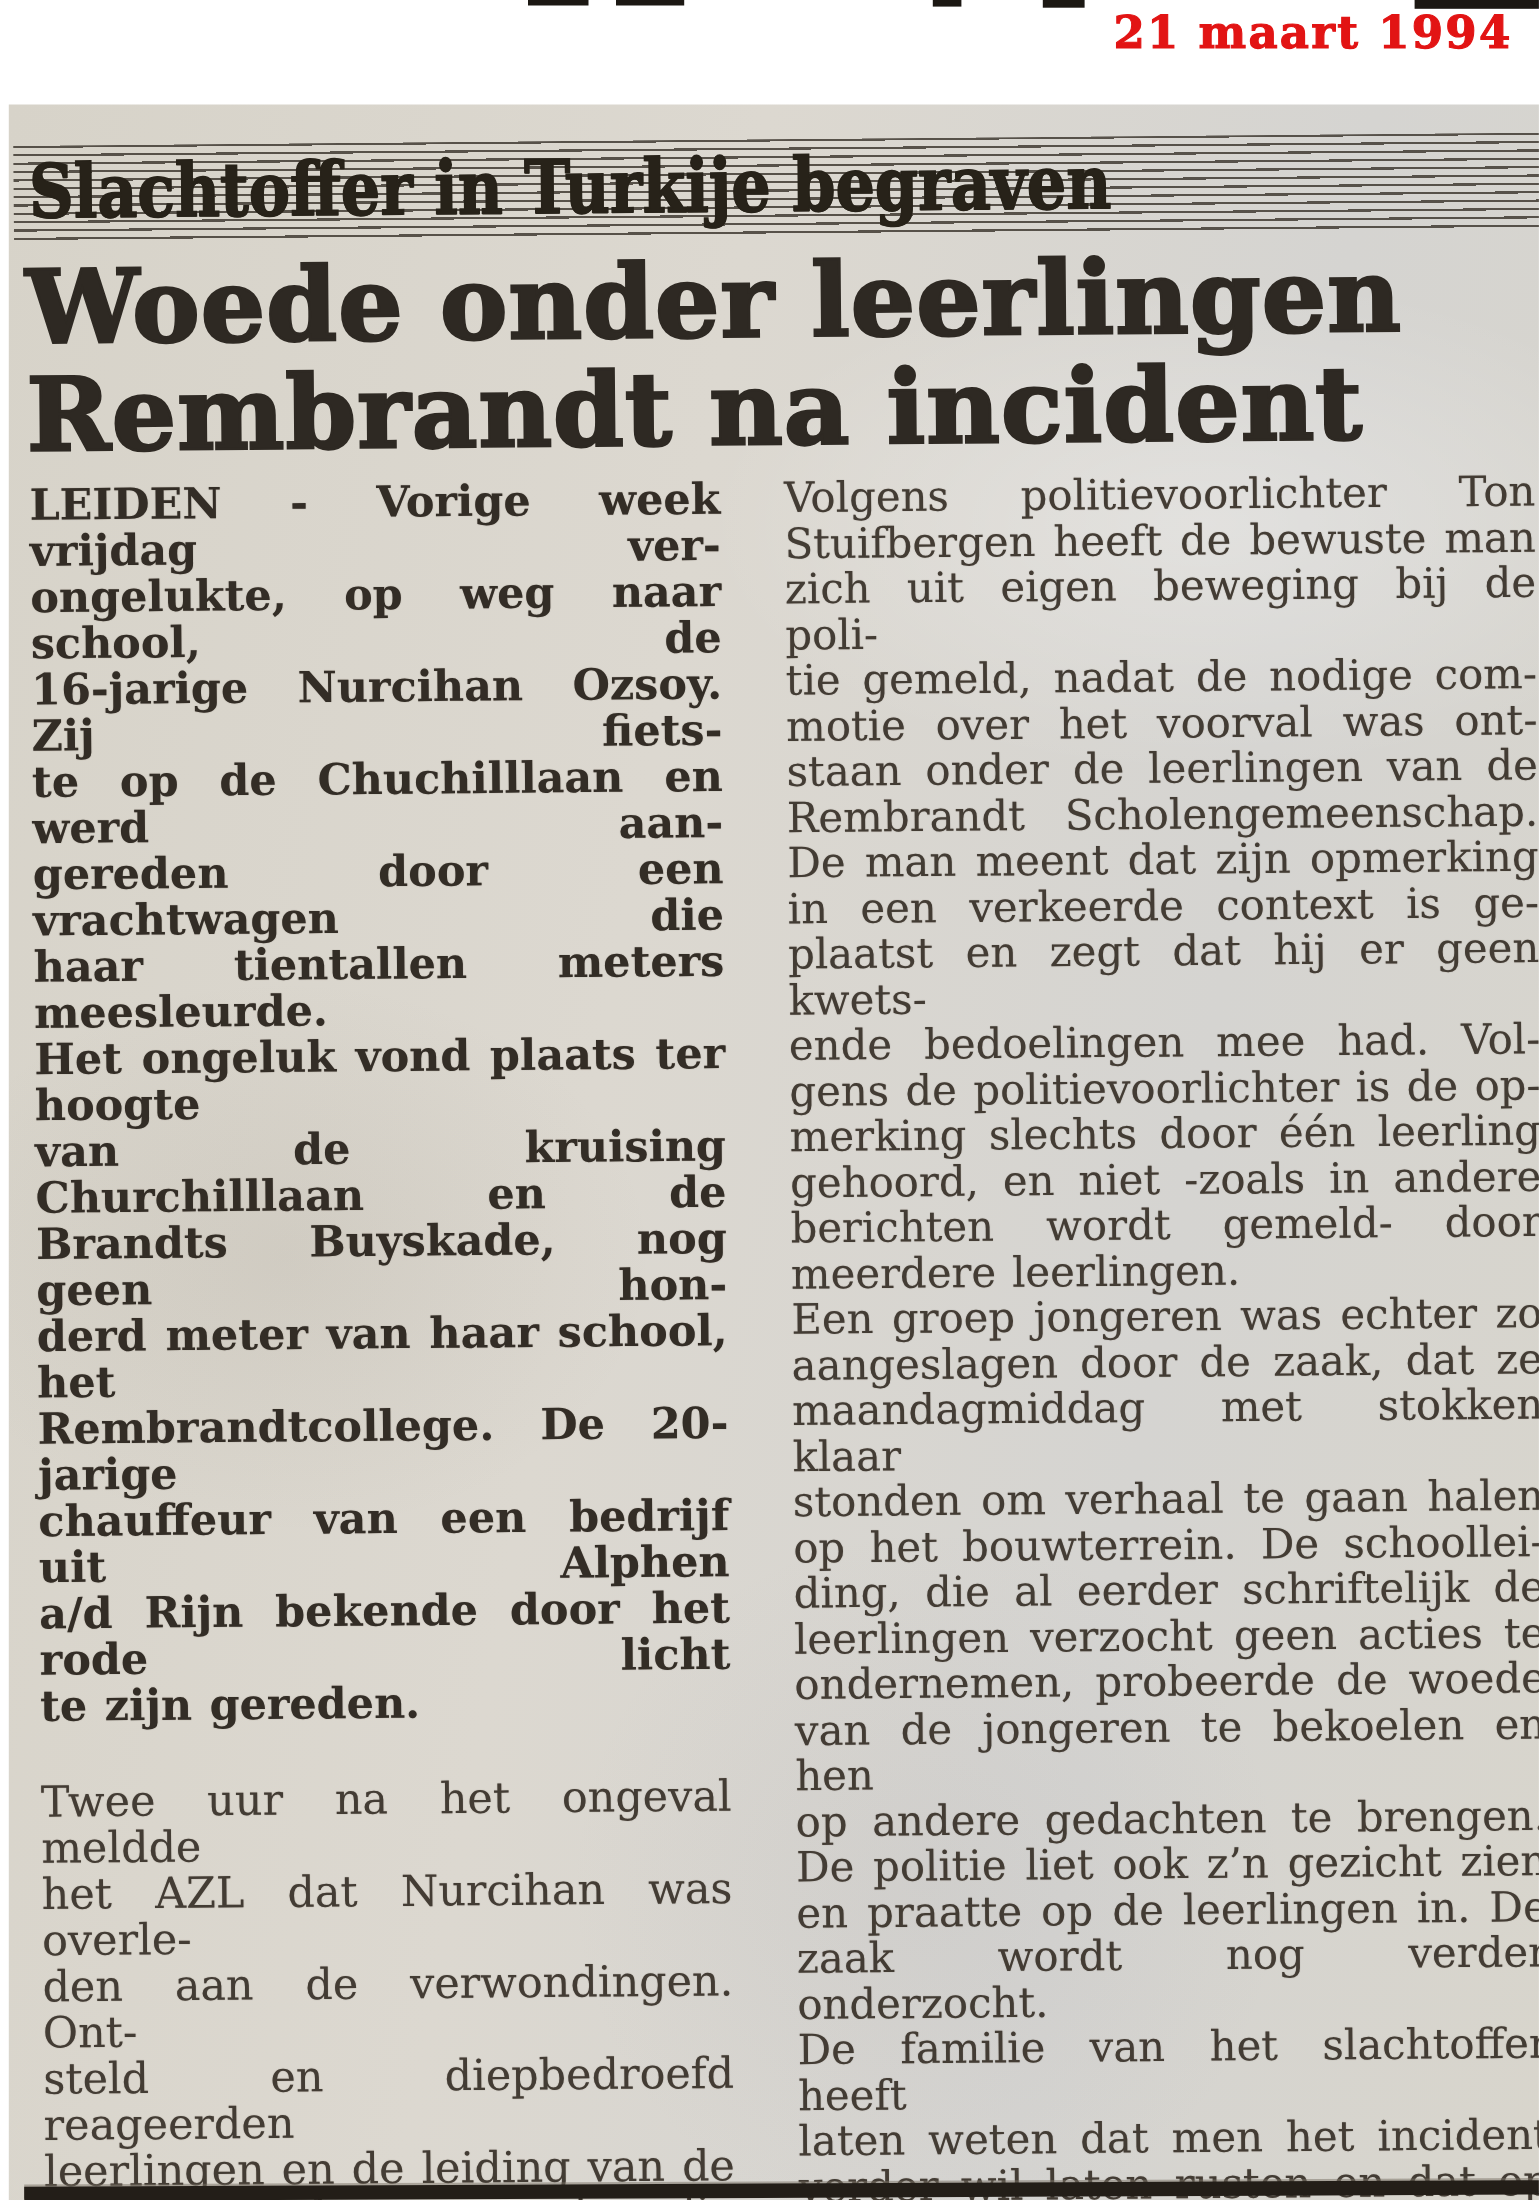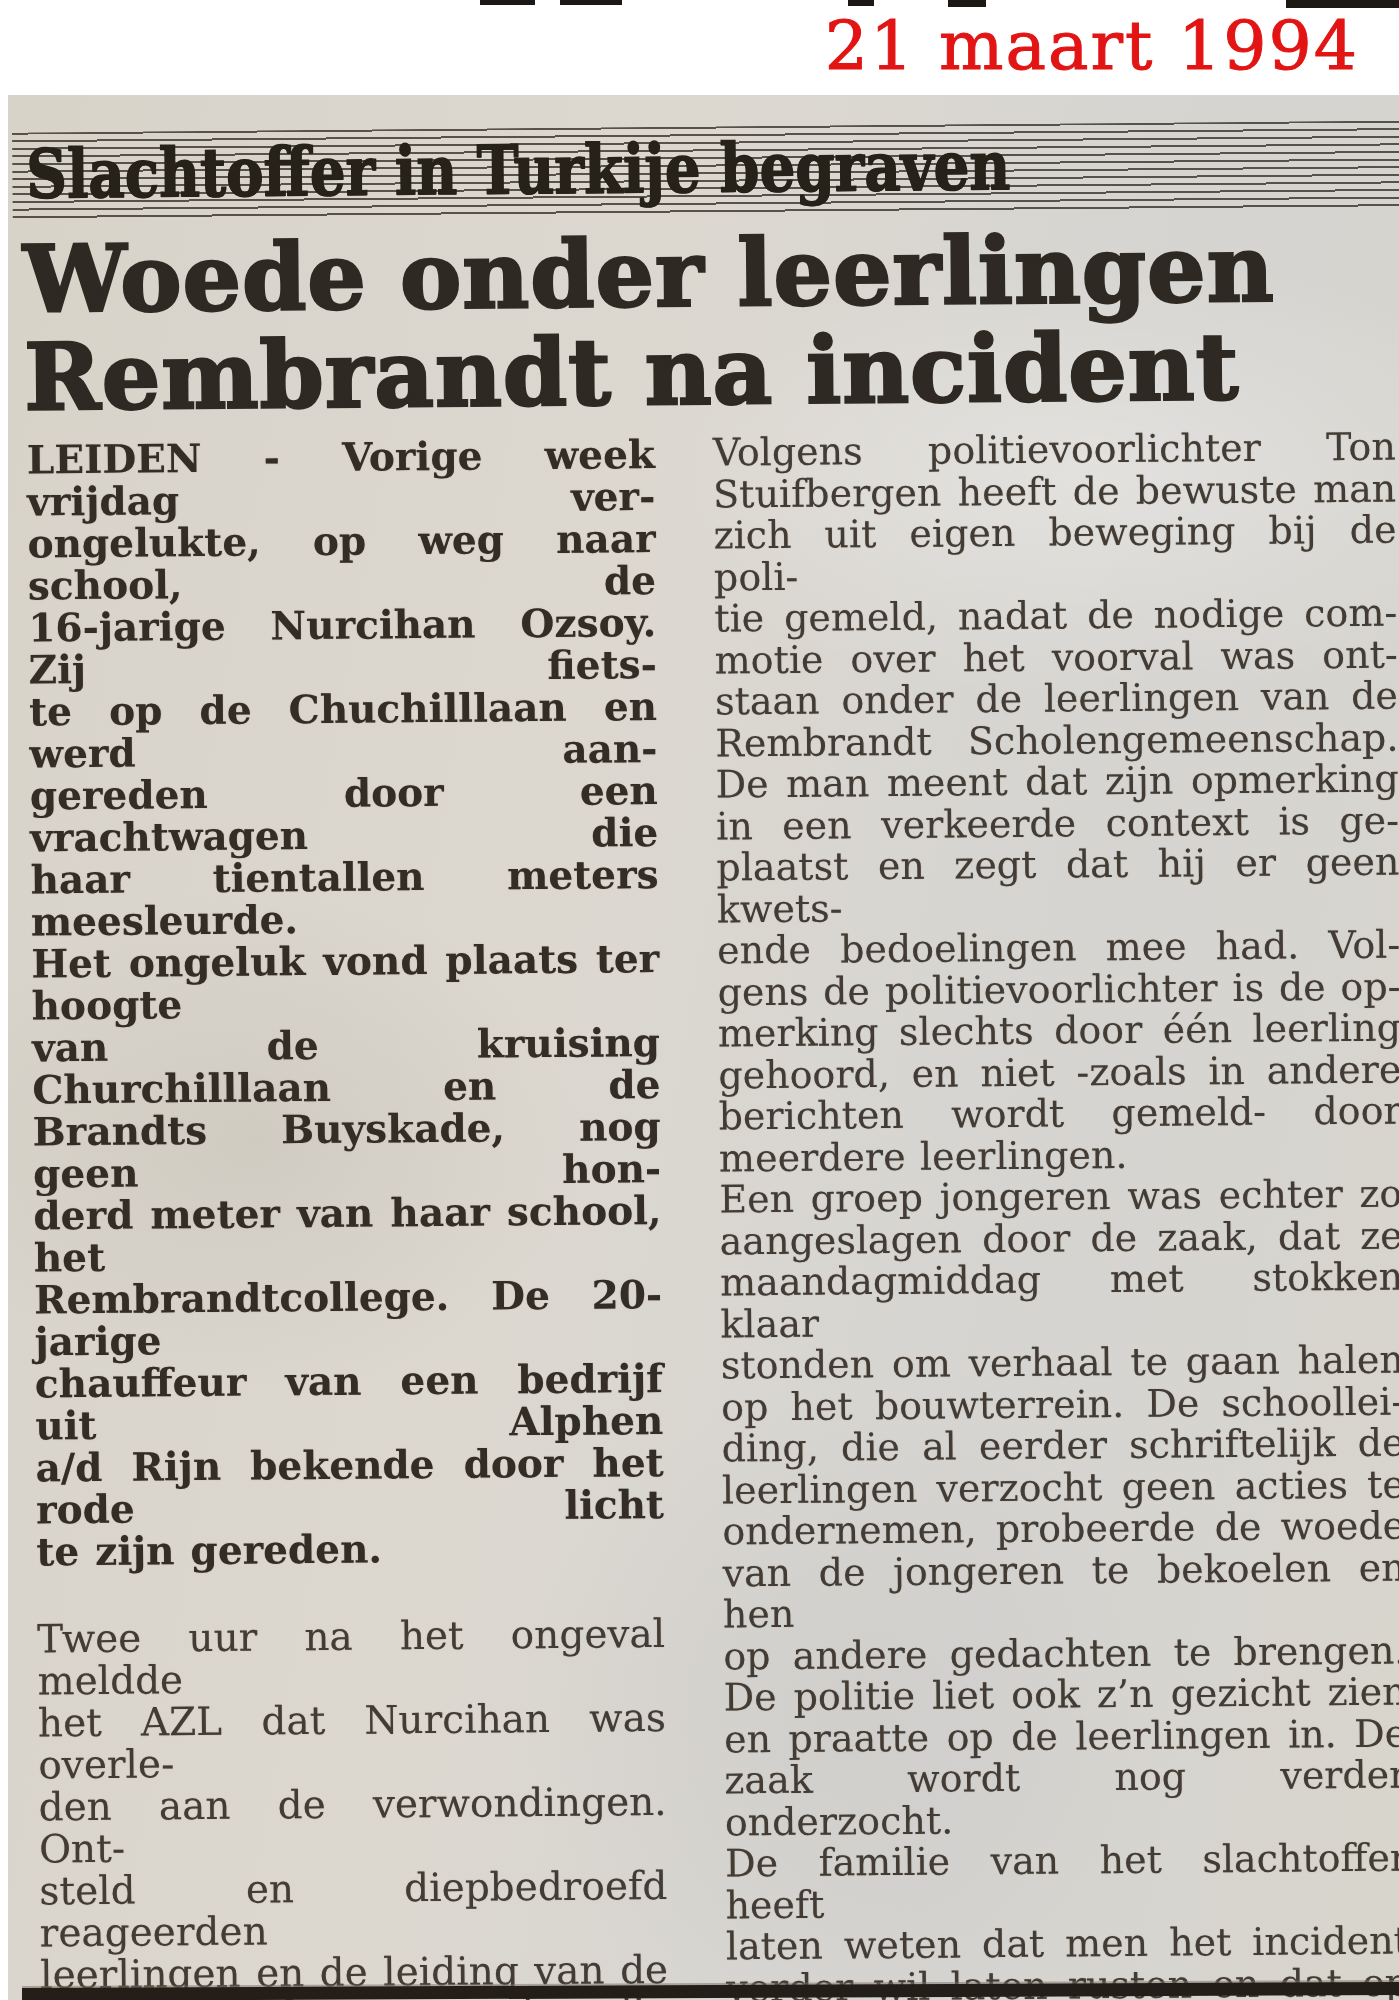--- a/index.html
+++ b/index.html
@@ -16,22 +16,22 @@
   }
   
   .edge-mark { position: absolute; top: 0; background: #1c1813; }
   .m1 { left: 480px; width: 55px; height: 5px; }
   .m2 { left: 560px; width: 62px; height: 5px; }
   .m3 { left: 848px; width: 26px; height: 6px; }
   .m4 { left: 948px; width: 38px; height: 7px; }
   .m5 { left: 1286px; width: 113px; height: 8px; }
 
   .date {
-    position: absolute; top: 6px; right: 40px;
-    font-size: 68px; font-weight: normal;
+    position: absolute; top: 6px; right: 24px;
+    font-size: 41px; font-weight: bold;
     letter-spacing: 2px;
     color: var(--date_red, #e21414);
     -webkit-text-stroke: 1px var(--date_red, #e21414);
   }
 
   .clipping {
     position: absolute; left: 8px; top: 95px; right: 0; bottom: 0;
     overflow: hidden;
     background:
       radial-gradient(ellipse 700px 350px at 78% 20%, rgba(255,255,255,0.30), transparent 65%),

